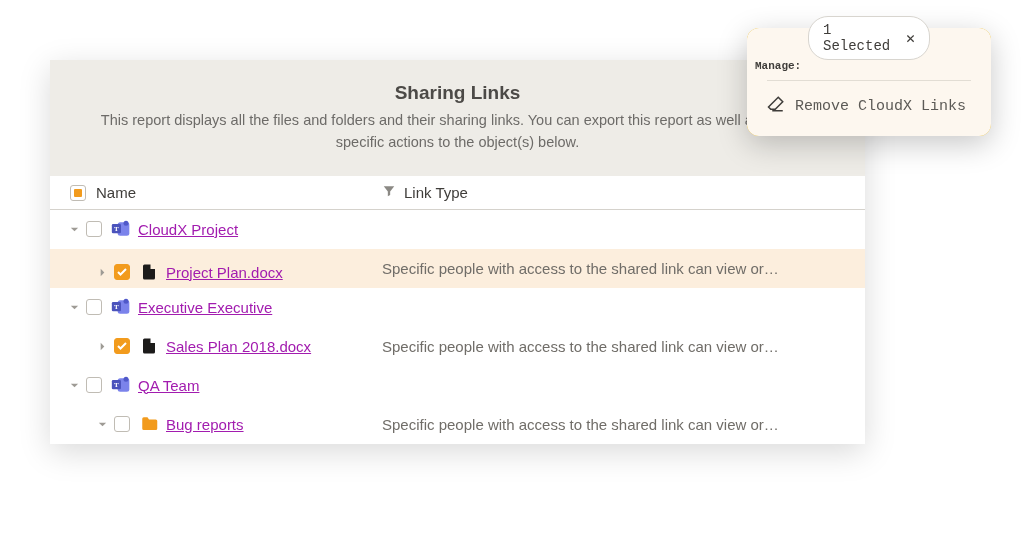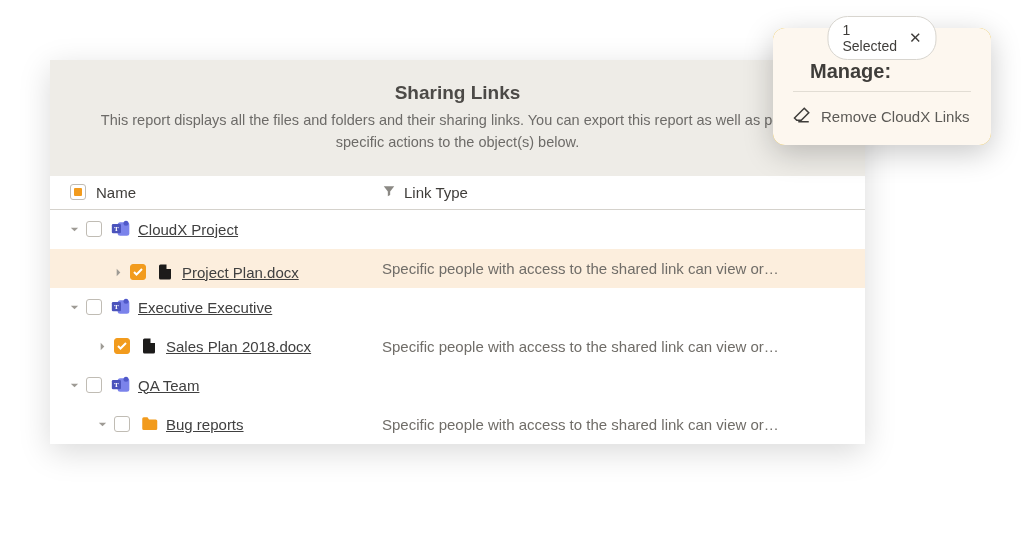--- a/index.html
+++ b/index.html
@@ -41,21 +41,21 @@
   .col-header {
     display: flex;
     align-items: center;
     padding: 8px 0 8px 16px;
     border-bottom: 1px solid #d5d2cc;
     font-size: 15px;
     color: #3f3d3a;
   }
   .col-header .name-col {
     display: flex;
-    align-items: flex-start;
+    align-items: flex-end;
     width: 312px;
   }
   .col-header .linktype-col {
     display: flex;
     align-items: center;
   }
   .header-checkbox {
     width: 16px;
     height: 16px;
     border: 1.5px solid #c0bcb4;
@@ -111,46 +111,47 @@
   }
   .row .icon-slot {
     width: 22px;
     display: flex;
     align-items: center;
     justify-content: center;
     flex-shrink: 0;
   }
   .row .name-text {
     text-decoration: underline;
-    color: #404040;
+    color: #a21caf;
     margin-left: 6px;
     white-space: nowrap;
   }
   .row .linktype-text {
     color: #706d68;
     font-size: 15px;
     overflow: hidden;
     text-overflow: ellipsis;
     white-space: nowrap;
   }
   .name-cell {
     display: flex;
     align-items: center;
     flex-shrink: 0;
   }
   
   .popover {
     position: absolute;
     right: 33px;
     top: 28px;
-    width: 218px;
+    width: 244px;
     background: #eab308;
     border-radius: 12px;
     box-shadow: 0 8px 30px rgba(0,0,0,0.22);
     padding: 0;
+    font-family: Liberation Mono, monospace;
   }
   .popover-inner {
     background: #fdf7ef;
     border-radius: 12px;
     padding: 18px 0 14px 0;
     margin-top: 0;
   }
   .pill {
     position: absolute;
     top: -12px;
@@ -166,24 +167,24 @@
     align-items: center;
     gap: 12px;
     z-index: 2;
   }
   .pill .close {
     font-size: 15px;
     color: #3f3d3a;
     cursor: pointer;
   }
   .popover-title {
-    font-size: 20px;
+    font-size: 11px;
     font-weight: 600;
     color: #3f3d3a;
-    padding: 14px 20px 8px 37px;
+    padding: 14px 20px 8px 8px;
   }
   .popover-sep {
     border-top: 1px solid #e2ddd4;
     margin: 0 20px;
   }
   .popover-action {
     display: flex;
     align-items: center;
     gap: 10px;
     padding: 14px 20px 4px 20px;
@@ -233,21 +234,21 @@
     <circle cx="18" cy="5" r="3" fill="#5059c9"></circle>
     <rect x="1" y="6" width="11" height="11" rx="1.5" fill="#4b53bc"></rect>
     <text x="6.5" y="14.8" text-anchor="middle" font-family="Segoe UI" font-weight="700" font-size="8.5" fill="#fff">T</text>
   </svg>
           </span>
           <span class="name-text">CloudX Project</span>
         </div>
         <div class="linktype-text" style="flex: 1 1 0%; padding-right: 12px;"></div>
       </div>
       <div class="row selected">
-        <div class="name-cell" style="padding-left: 60px; width: 332px; margin-top: 8px;">
+        <div class="name-cell" style="padding-left: 44px; width: 332px; margin-top: 8px;">
           <span class="chev">
             <svg width="11" height="11" viewBox="0 0 24 24">
               <path fill="#9e9b95" d="M8 4l8 8-8 8z"></path>
             </svg>
           </span>
           <span class="checkbox checked">
             <svg width="12" height="12" viewBox="0 0 24 24">
               <path fill="none" stroke="#fff" stroke-width="4" d="M4 12l5 5 11-11"></path>
             </svg>
           </span>

